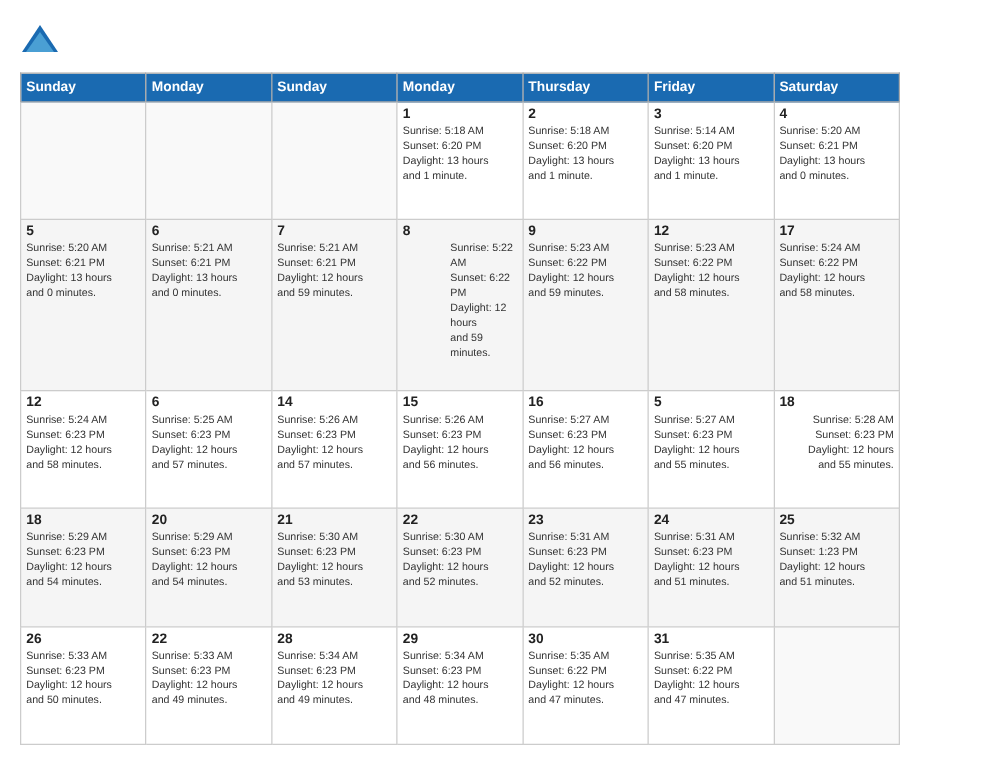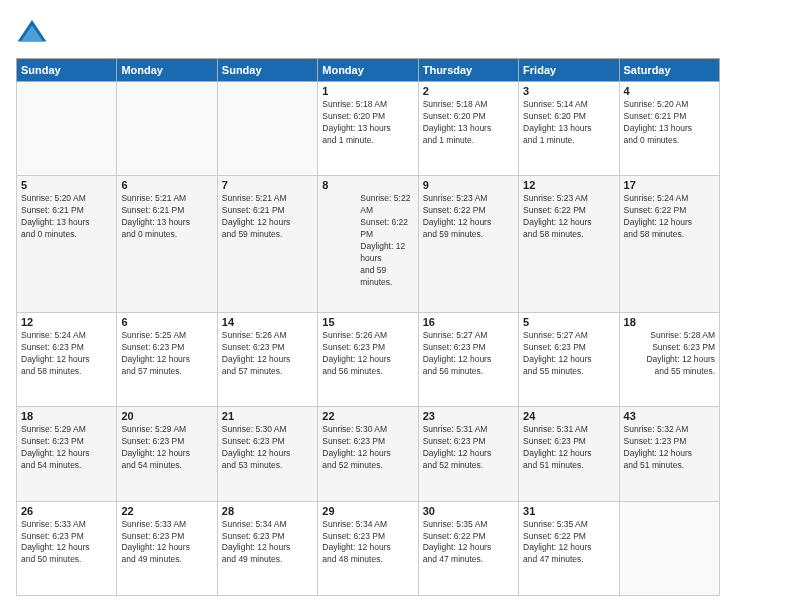--- a/index.html
+++ b/index.html
@@ -302,21 +302,21 @@
 and 52 minutes.</div>
           </td>
           <td>
             <div class="day-num">24</div>
             <div class="day-info" style="white-space: pre-line;">Sunrise: 5:31 AM
 Sunset: 6:23 PM
 Daylight: 12 hours
 and 51 minutes.</div>
           </td>
           <td>
-            <div class="day-num">43</div>
+            <div class="day-num">25</div>
             <div class="day-info" style="white-space: pre-line;">Sunrise: 5:32 AM
 Sunset: 1:23 PM
 Daylight: 12 hours
 and 51 minutes.</div>
           </td>
         </tr>
         <tr>
           <td>
             <div class="day-num">26</div>
             <div class="day-info" style="white-space: pre-line;">Sunrise: 5:33 AM

